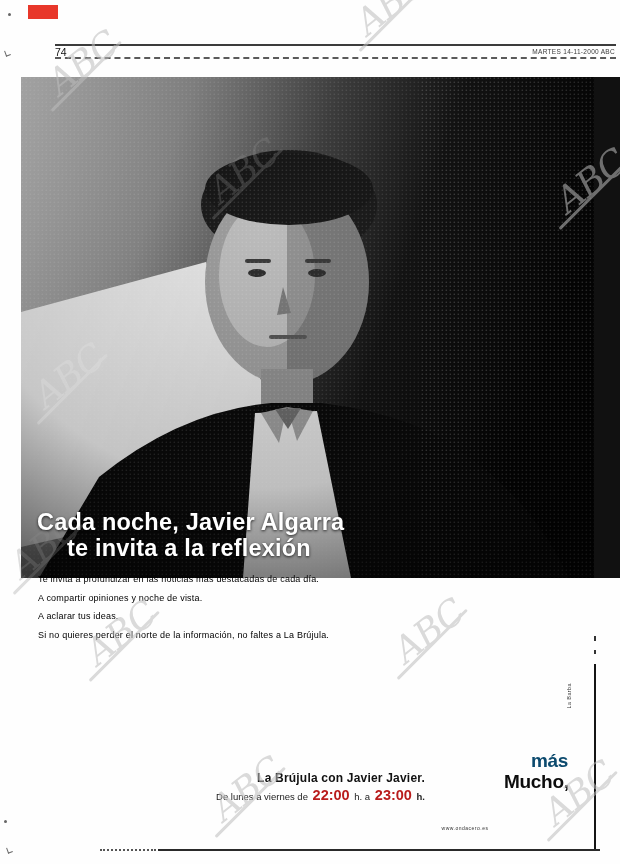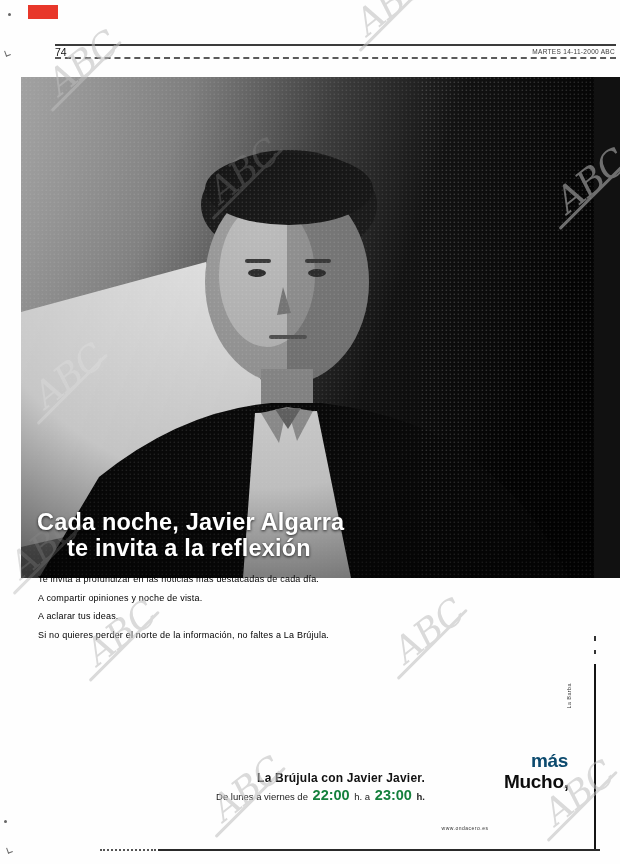--- a/index.html
+++ b/index.html
@@ -38,21 +38,21 @@
   .vrule       { position:absolute; left:594px; top:664px; width:2px; height:186px; background:#151515; }
   .vrule-dash  { position:absolute; left:594px; width:2px; background:#333; }
   .hrule-bottom        { position:absolute; left:158px; top:849px; width:442px; height:2px; background:#2a2a2a; }
   .hrule-bottom-dashed { position:absolute; left:100px; top:849px; width:56px; border-top:2px dotted #555; }
 
   
   .promo { position:absolute; right:195px; top:771px; width:330px; text-align:right; color:#111; }
   .promo-title { font-weight:bold; font-size:12px; letter-spacing:.2px; margin:0 0 2px 0; }
   .schedule { font-size:9.5px; color:#222; white-space:nowrap; }
   .schedule span { vertical-align:baseline; }
-  .schedule .time { font-size:14.5px; font-weight:bold; margin:0 2px; color:#15803d; }
+  .schedule .time { font-size:14.5px; font-weight:bold; margin:0 2px; color:#b91c1c; }
   .schedule .suffix { font-weight:bold; }
 
   
   .logo-box { position:absolute; left:427px; top:757px; width:76px; height:66px; }
   .logo-caption { position:absolute; left:425px; top:825px; width:80px; text-align:center;
                   font-size:5px; letter-spacing:.5px; color:#333; }
 
   
   .slogan-1 { position:absolute; left:504px; top:771px; font-size:19px; font-weight:bold; color:#0d0d0d; letter-spacing:-.3px; }
   .slogan-2 { position:absolute; left:531px; top:750px; font-size:19px; font-weight:bold; color:#0c4a6e; letter-spacing:-.3px; }

